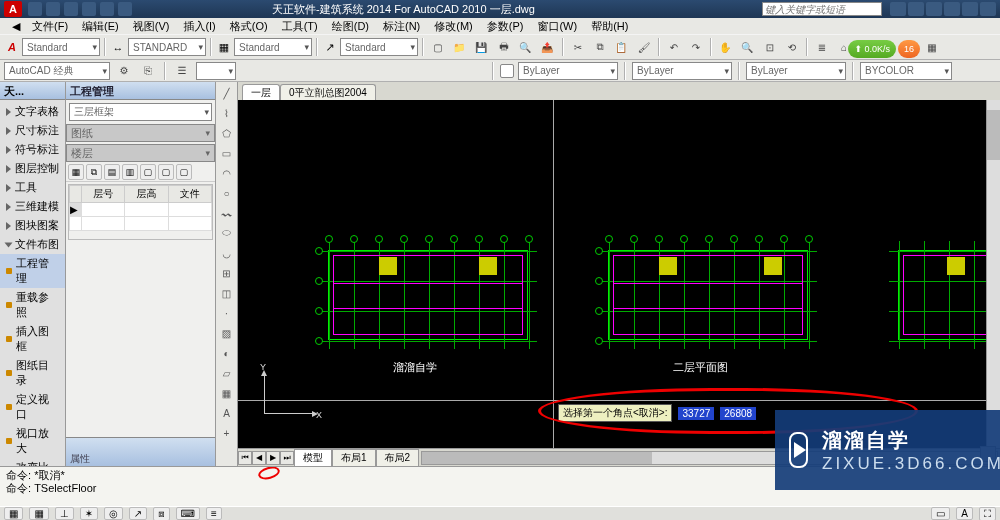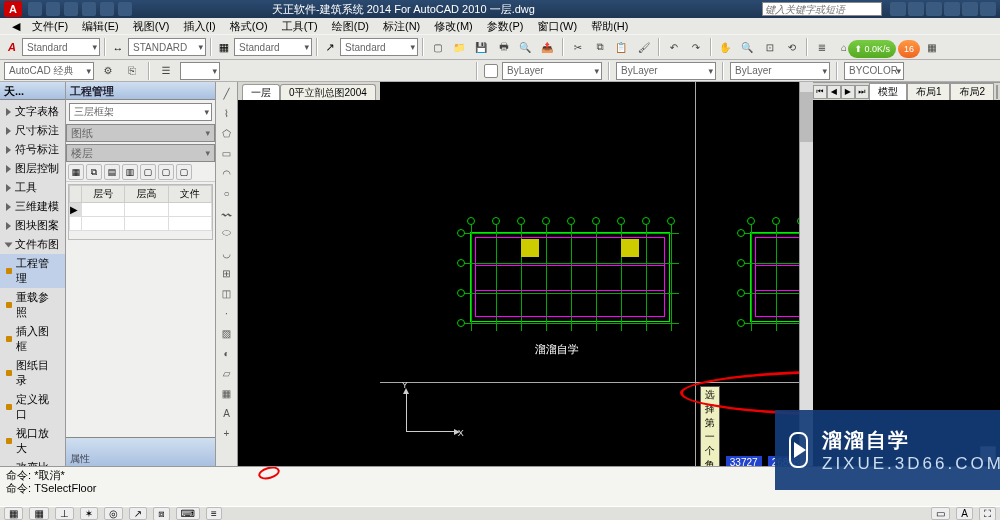--- a/index.html
+++ b/index.html
@@ -58,21 +58,21 @@
 .proj-panel td { border:1px solid #ddd; height:14px;}
 .proj-panel .tbl-wrap{height:56px;overflow:hidden;border:1px solid #bbb;margin:2px;}
 .proj-panel .blank-area{flex:1;background:#f0f0ee;}
 .proj-panel .prop-hdr{height:16px;background:linear-gradient(to bottom,#d0dff0,#a8c0e0);border-top:1px solid #888;font-size:10px;padding:14px 4px;color:#445;}
 
 
 .vtoolbox { width:22px; background:#e8e8e4; border-right:1px solid #999; display:flex; flex-direction:column; align-items:center; padding:2px 0; gap:2px;}
 .vtoolbox span { width:18px; height:18px; border:1px solid transparent; border-radius:2px; cursor:pointer; display:flex;align-items:center;justify-content:center;font-size:10px;color:#555;}
 
 
-.draw-wrap { flex:1; display:flex; background:#000; position:relative;}
+.draw-wrap { flex:1; display:flex; flex-direction:column; background:#000; position:relative;}
 .doc-tabs { height:18px; background:#d8d8d0; display:flex; align-items:flex-end; padding:0 4px; gap:0;}
 .doc-tabs .tab { height:16px; padding:1px 8px; font-size:10px; background:#f0f0e8; border:1px solid #999; border-bottom:none; border-radius:3px 3px 0 0; cursor:pointer;}
 .doc-tabs .tab.active{background:#fff;}
 .canvas { flex:1; background:#000; position:relative; overflow:hidden;}
 .canvas .cross-v{position:absolute;top:0;bottom:0;left:315px;width:1px;background:#aaa;}
 .canvas .cross-h{position:absolute;left:0;right:0;top:300px;height:1px;background:#aaa;}
 
 
 .plan{position:absolute;border:1px solid #0e0;}
 .plan .yel{position:absolute;background:#cc0;}
@@ -221,36 +221,36 @@
   <span class="tb-btn">✎</span>
   <span class="tb-btn">▦</span>
 </div>
 
 <div class="net-ind">
   <div class="seg" style="background:linear-gradient(#7c4,#5a2);">⬆ 0.0K/s</div>
   <div class="seg" style="background:linear-gradient(#f94,#e62);">16</div>
 </div>
 
 <div class="toolbar2">
-  <div class="tb-combo" style="width:90px">AutoCAD 经典</div>
+  <div class="tb-combo" style="width:106px">AutoCAD 经典</div>
   <span class="tb-btn">⚙</span>
   <span class="tb-btn">⎘</span>
   <div class="tb-sep"></div>
   <span class="tb-btn">☰</span>
   <div class="tb-combo" style="width:40px"></div>
   <div style="flex:0 0 246px"></div>
   <div class="tb-sep"></div>
   <span class="tb-btn" style="background:#fff;border:1px solid #888;width:14px;height:14px;"></span>
   <div class="tb-combo" style="width:100px">ByLayer</div>
   <div class="tb-sep"></div>
   <div class="tb-combo" style="width:100px">ByLayer</div>
   <div class="tb-sep"></div>
   <div class="tb-combo" style="width:100px">ByLayer</div>
   <div class="tb-sep"></div>
-  <div class="tb-combo" style="width:60px">BYCOLOR</div>
+  <div class="tb-combo" style="width:92px">BYCOLOR</div>
 </div>
 
 <div class="main">
 
   <div class="left-collapsed">
     <div class="hdr">天...</div>
     <ul>
       <li>
           <span class="tri"></span>
           <span>文字表格</span>

